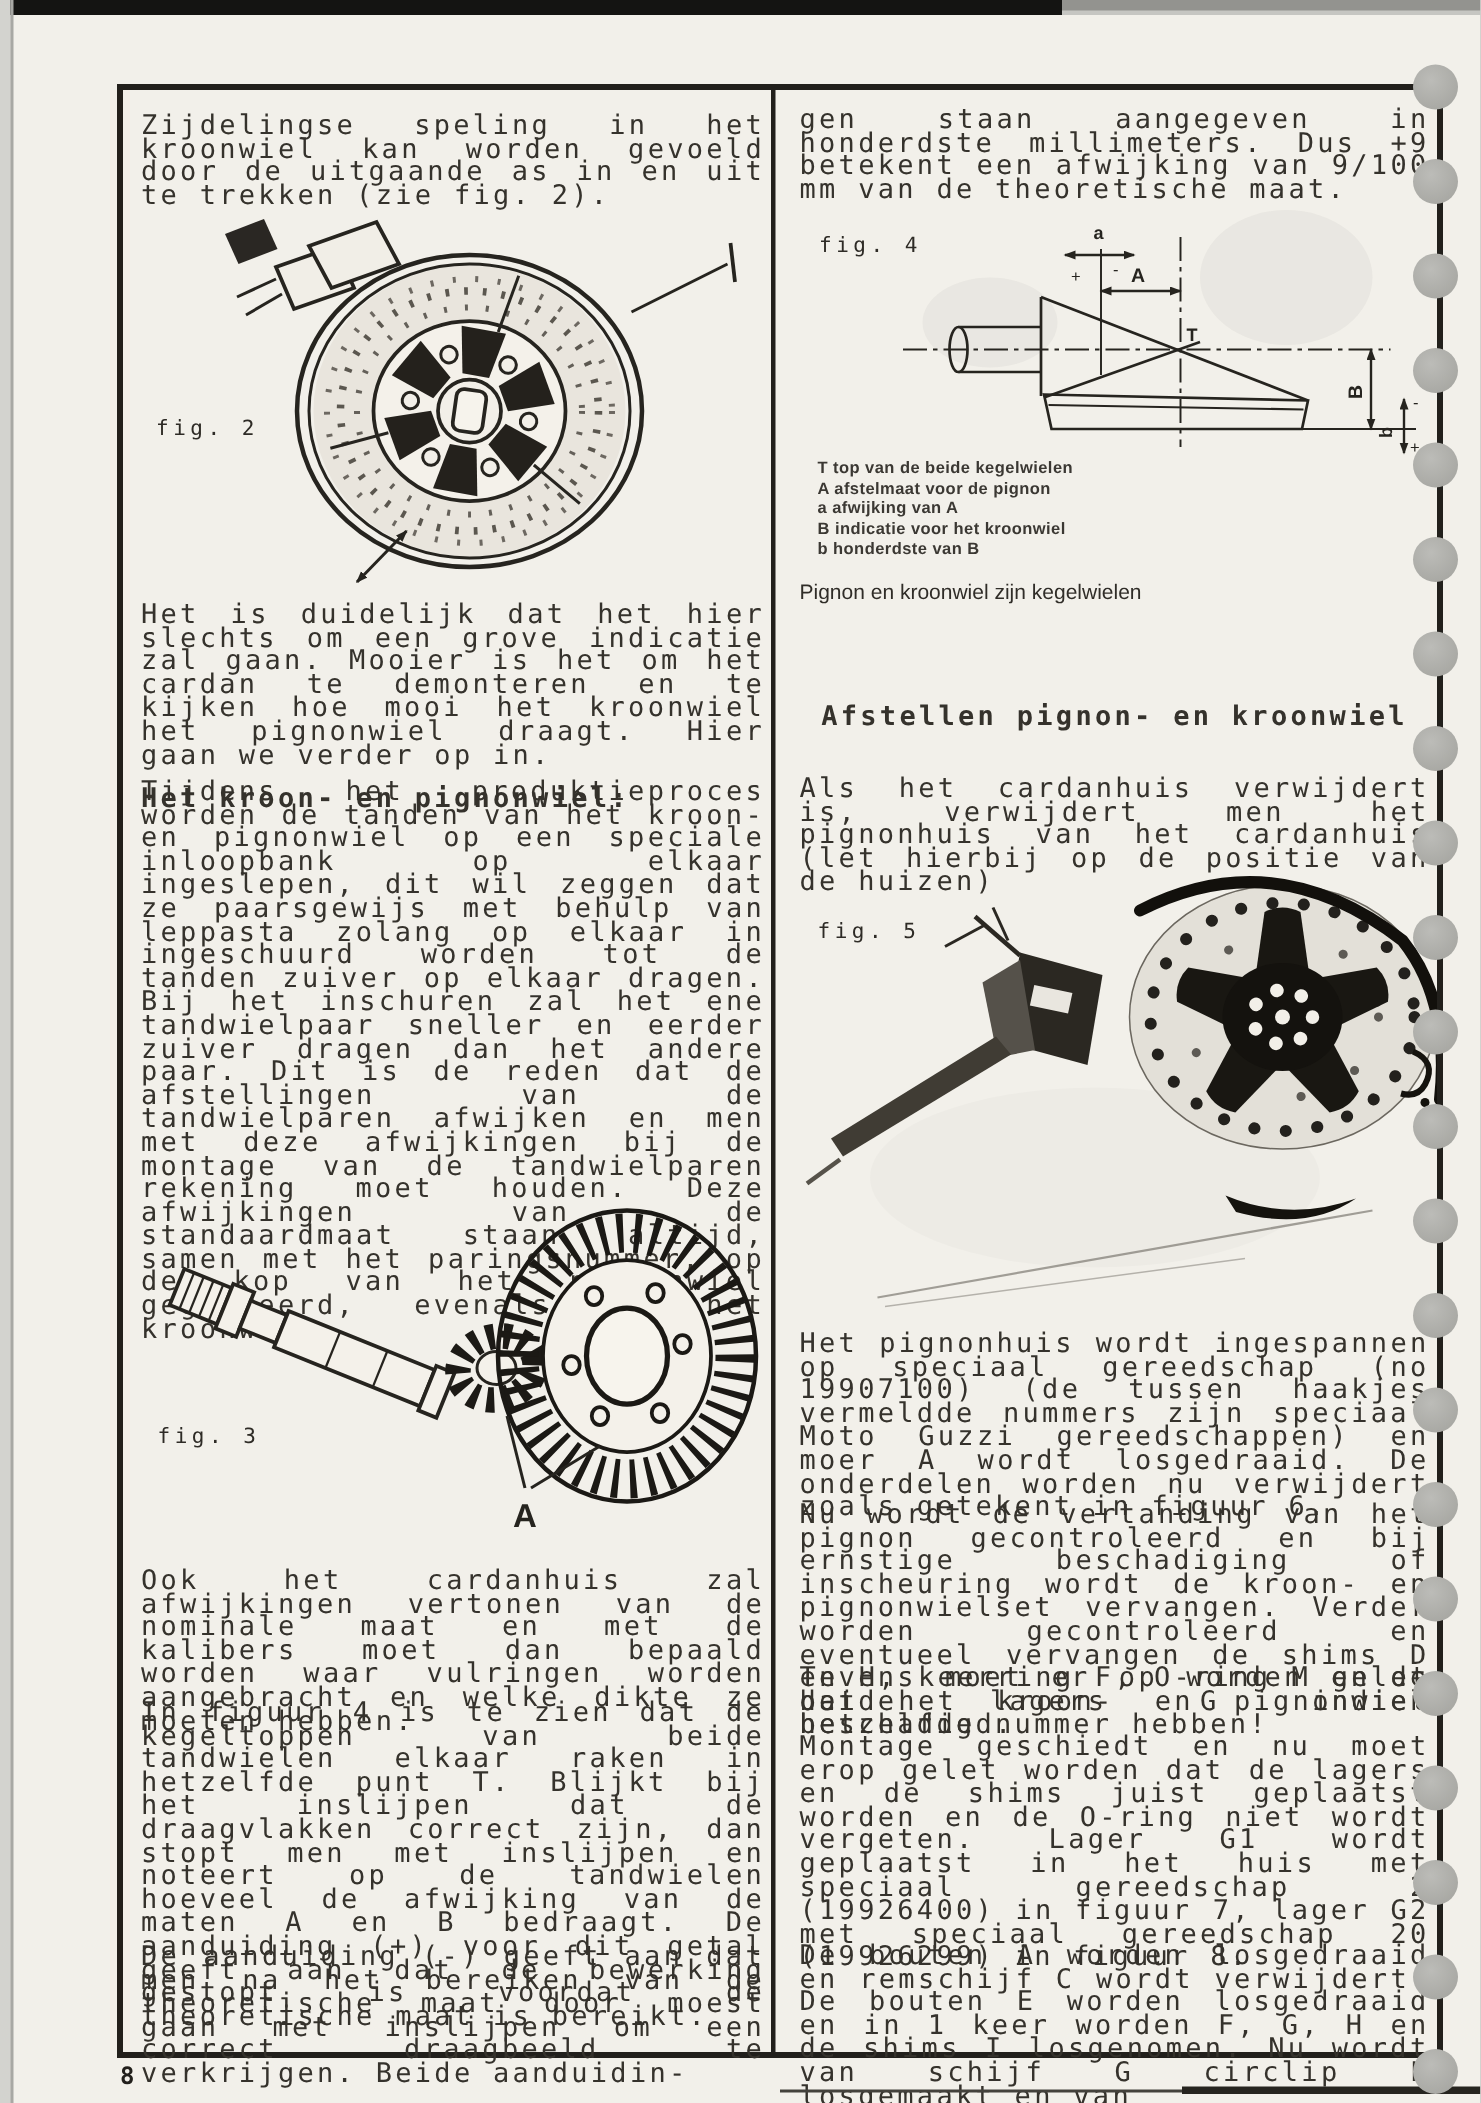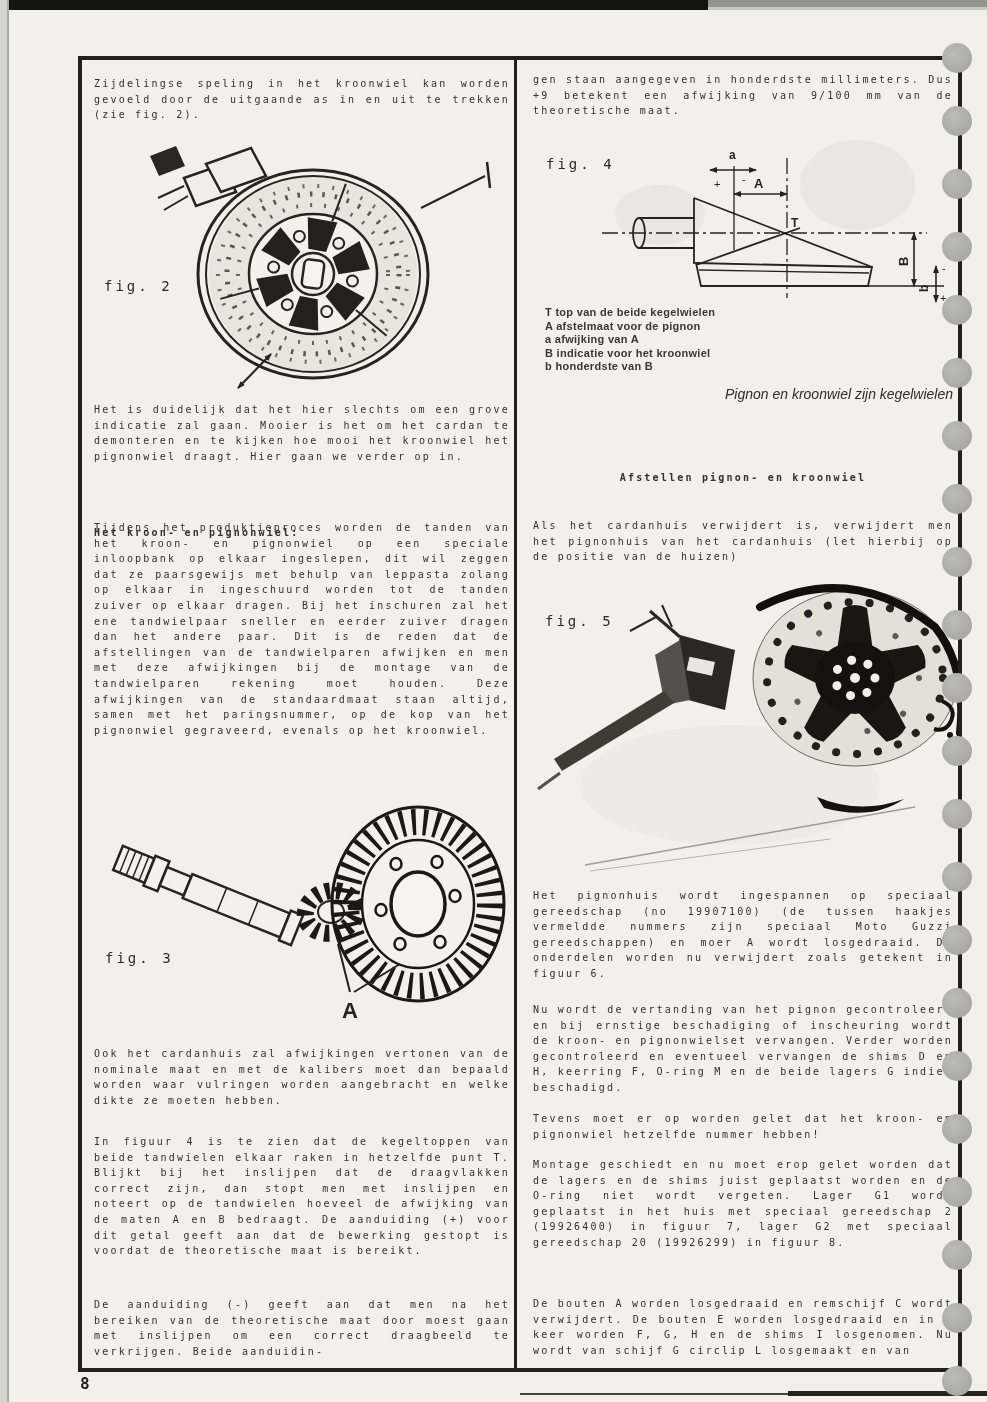--- a/index.html
+++ b/index.html
@@ -6,33 +6,33 @@
   .page{position:relative;width:987px;height:1402px;background:#c6c6c2;overflow:hidden;
         font-family:"DejaVu Sans Mono",monospace;}
   .paper{position:absolute;left:7px;top:10px;width:980px;height:1392px;background:#f2f0ea;}
   .edge-top-dark{position:absolute;left:0;top:0;width:708px;height:10px;background:#141412;}
   .edge-top-gray{position:absolute;left:708px;top:0;width:279px;height:7px;background:#93938f;}
   .edge-left{position:absolute;left:0;top:0;width:7px;height:1402px;background:#d3d3cf;}
   .edge-left-line{position:absolute;left:7px;top:0;width:2px;height:1402px;background:#a8a8a4;}
   .content-box{position:absolute;left:78px;top:56px;width:884px;height:1316px;
                border:4px solid #22201c;box-sizing:border-box;}
   .divider{position:absolute;left:514px;top:58px;width:3px;height:1312px;background:#22201c;}
-  .para{position:absolute;font-size:10px;line-height:15.6px;letter-spacing:2.2px;
+  .para{position:absolute;font-size:18px;line-height:15.6px;letter-spacing:2.2px;
         text-align:justify;color:#35322c;}
   .lcol{left:94px;width:416px;}
   .rcol{left:533px;width:420px;}
   .bold{font-weight:bold;}
   .center{text-align:center;}
   .figlabel{position:absolute;font-size:14px;letter-spacing:3px;color:#2e2b26;}
   .legend{position:absolute;left:545px;top:306px;width:410px;
           font-family:"Liberation Sans",sans-serif;font-size:11px;line-height:13.5px;
           font-weight:bold;color:#3b3833;letter-spacing:.3px;}
   .legend div{white-space:nowrap;}
-  .caption{position:absolute;left:533px;top:386px;width:420px;text-align:right;
-           font-family:"Liberation Sans",sans-serif;font-style:italic;font-size:14px;
+  .caption{position:absolute;left:533px;top:386px;width:420px;text-align:left;
+           font-family:"Liberation Sans",sans-serif;font-size:14px;
            color:#302d28;}
   .pagenum{position:absolute;left:80px;top:1374px;font-size:16px;font-weight:bold;color:#22201c;}
   .figwrap{position:absolute;}
   .blob{position:absolute;background:#555;opacity:.05;border-radius:50%;}
   .hole{position:absolute;left:942px;width:30px;height:30px;border-radius:50%;
         background:radial-gradient(circle at 40% 35%,#bcbcb8,#a2a29d);z-index:9;}
   .bline1{position:absolute;left:520px;top:1393px;width:268px;height:2px;background:#44423c;}
   .bline2{position:absolute;left:788px;top:1391px;width:199px;height:5px;background:#26241f;}
   svg text{font-family:"Liberation Sans",sans-serif;fill:#26241f;}
 </style>

